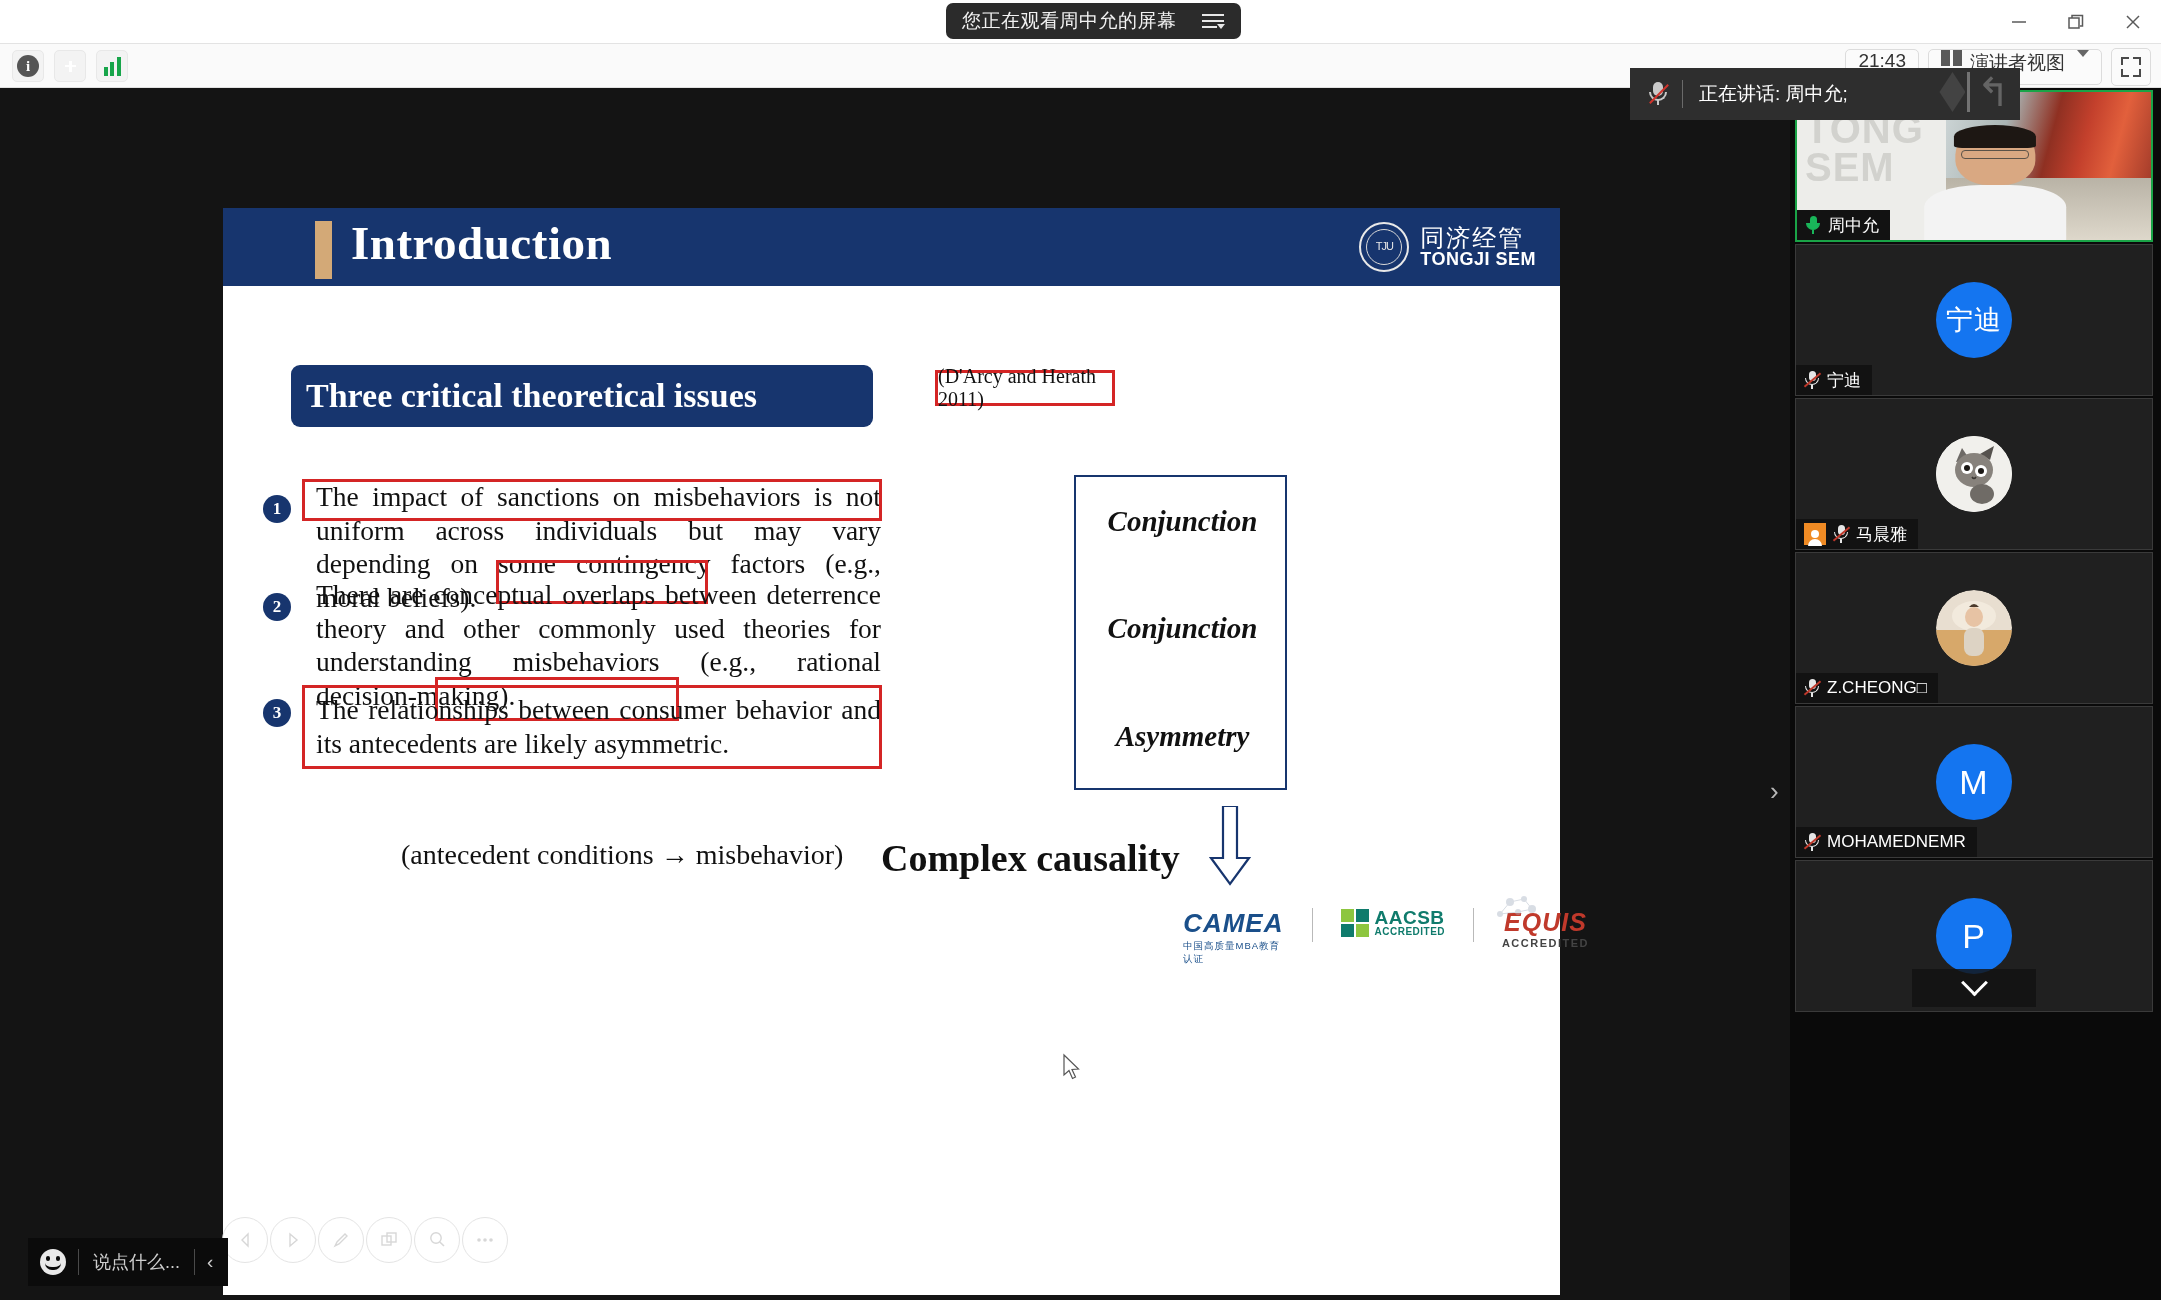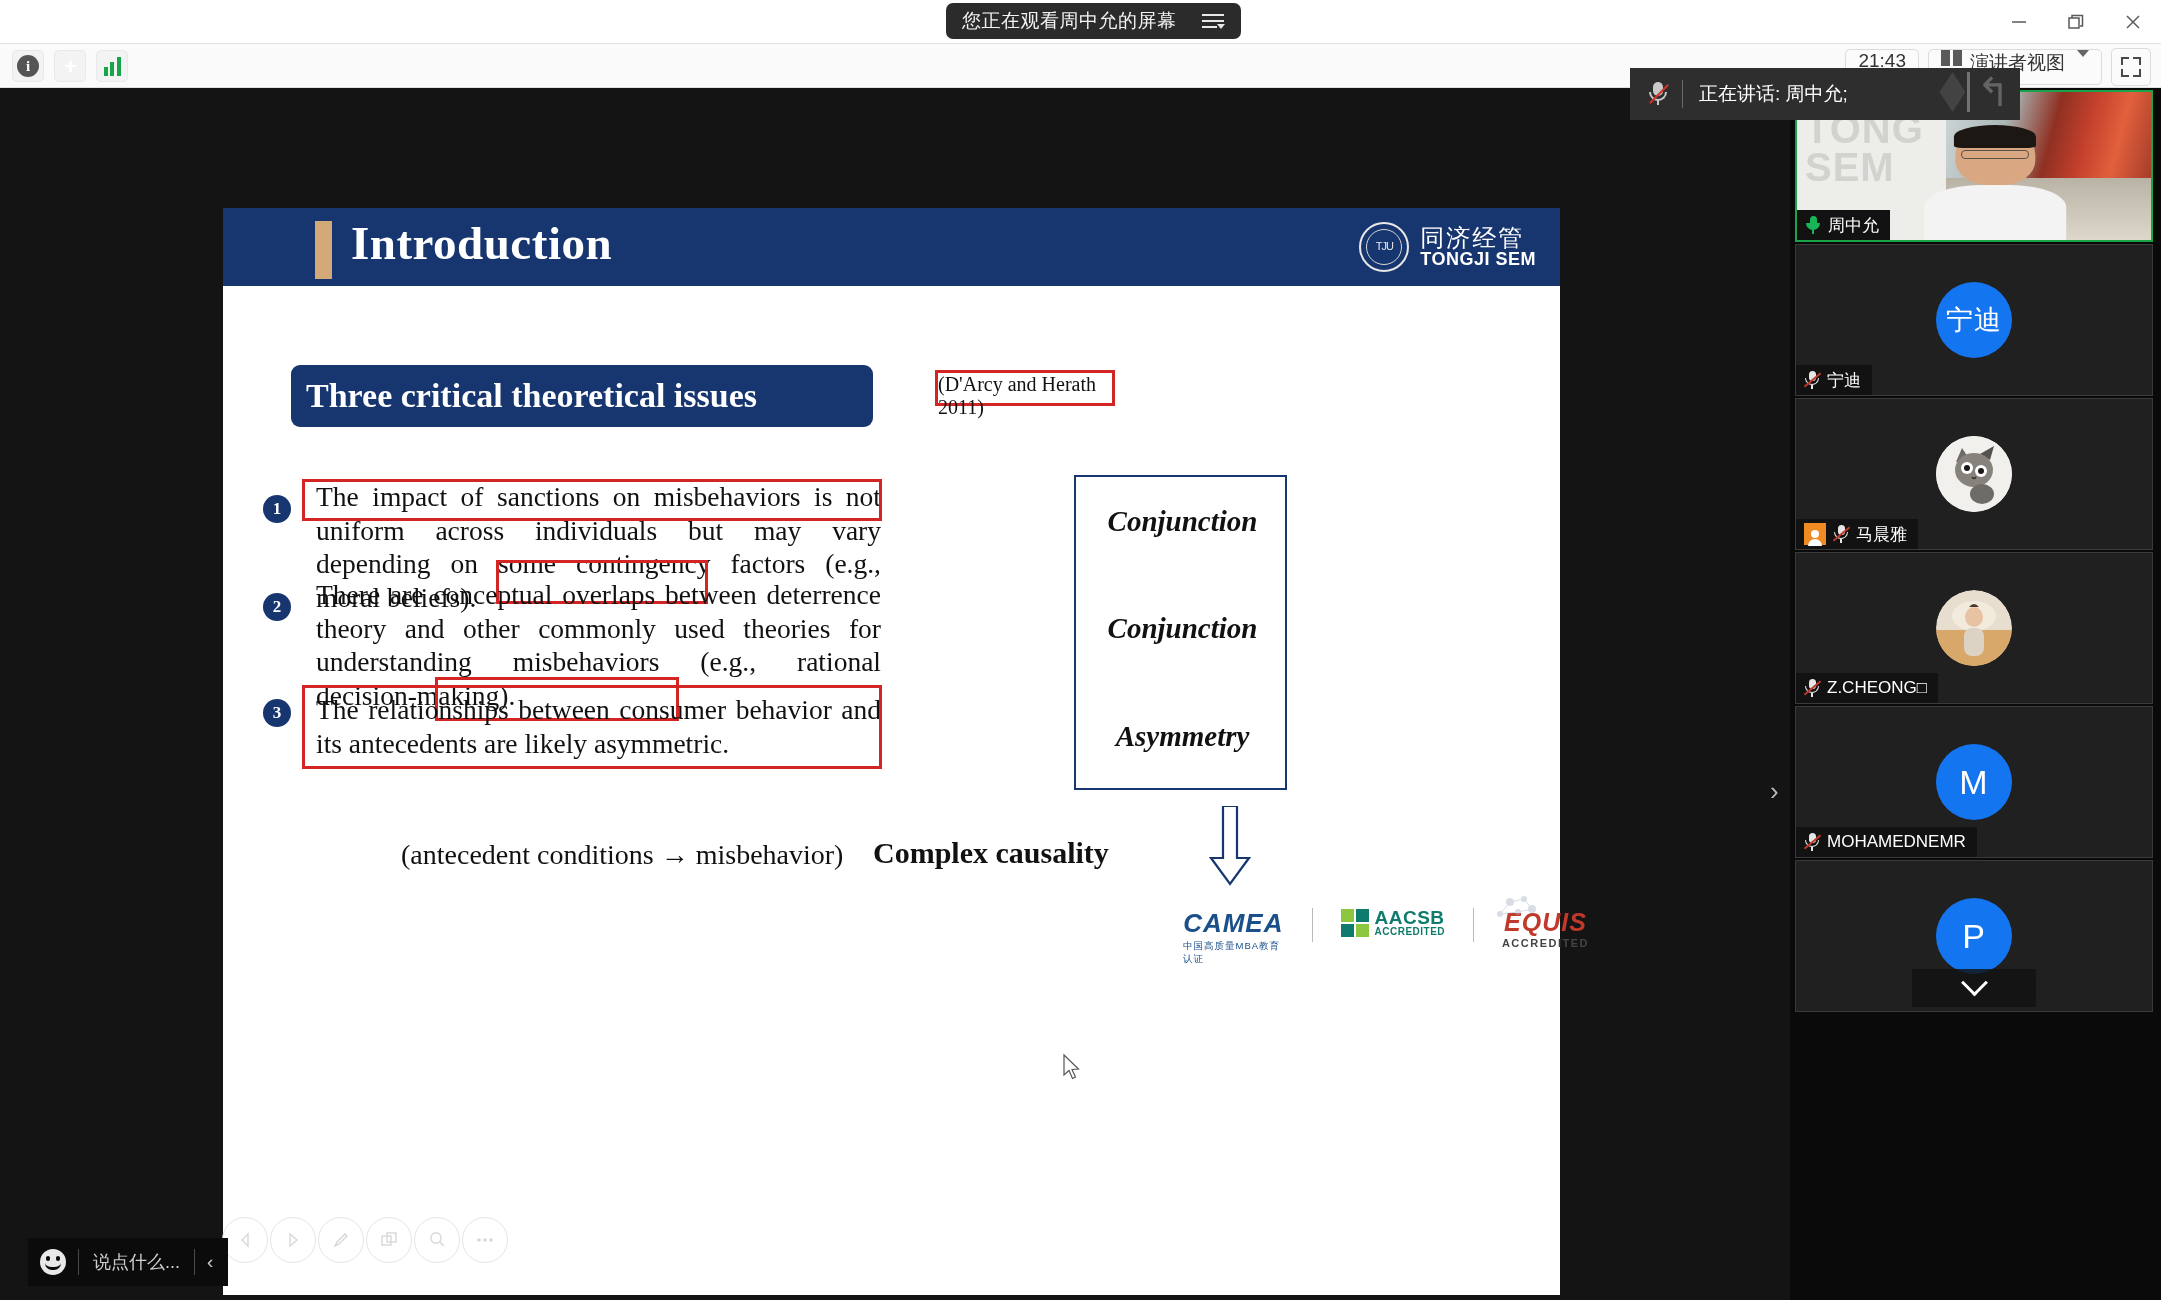--- a/index.html
+++ b/index.html
@@ -133,21 +133,21 @@
     position:absolute; left:68px; top:157px; width:582px; height:62px;
     background:#17356e; border-radius:9px;
     display:flex; align-items:center; padding-left:15px;
   }
   .hdbox span {
     font-family:"Liberation Serif",serif; font-weight:bold; font-size:34px; color:#fff;
   }
   .citebox {
     position:absolute; left:712px; top:162px; width:180px; height:36px;
     border:3px solid #d42525; background:#fff;
-    display:flex; align-items:flex-start; justify-content:center;
+    display:flex; align-items:center; justify-content:center;
     font-family:"Liberation Serif",serif; font-size:20px; color:#111;
   }
 
   
   .numlist { position:absolute; left:0; top:0; width:1337px; height:1087px; }
   .num {
     position:absolute; width:28px; height:28px; border-radius:50%;
     background:#17356e; color:#fff; font-size:17px; font-weight:bold;
     display:flex; align-items:center; justify-content:center;
     font-family:"Liberation Serif",serif;
@@ -169,21 +169,21 @@
     font-size:29px; color:#111;
   }
 
   
   .downarrow { position:absolute; left:986px; top:598px; width:42px; height:82px; }
   .downarrow svg { display:block; }
 
   .bottomtxt {
     position:absolute; font-family:"Liberation Serif",serif; font-size:28px; color:#111;
   }
-  .bold-bottom { font-weight:bold; font-size:30px; }
+  .bold-bottom { font-weight:bold; font-size:38px;margin-left:8px; }
 
   
   .acclogos { position:absolute; left:960px; top:700px; display:flex; align-items:flex-start; gap:28px; }
   .camea { display:flex; flex-direction:column; align-items:center; }
   .camea .cm-en { font-family:"Liberation Sans",sans-serif; font-weight:bold; font-style:italic;
       font-size:26px; color:#1a4f8a; letter-spacing:1px; }
   .camea .cm-cn { font-size:9.5px; color:#1a4f8a; letter-spacing:1px; margin-top:1px; }
   .vsep { width:1px; height:34px; background:#b9b9b9; }
   .aacsb { display:flex; align-items:center; gap:6px; }
   .aacsb-mark { display:grid; grid-template-columns:13px 13px; grid-template-rows:13px 13px; gap:2px; }

